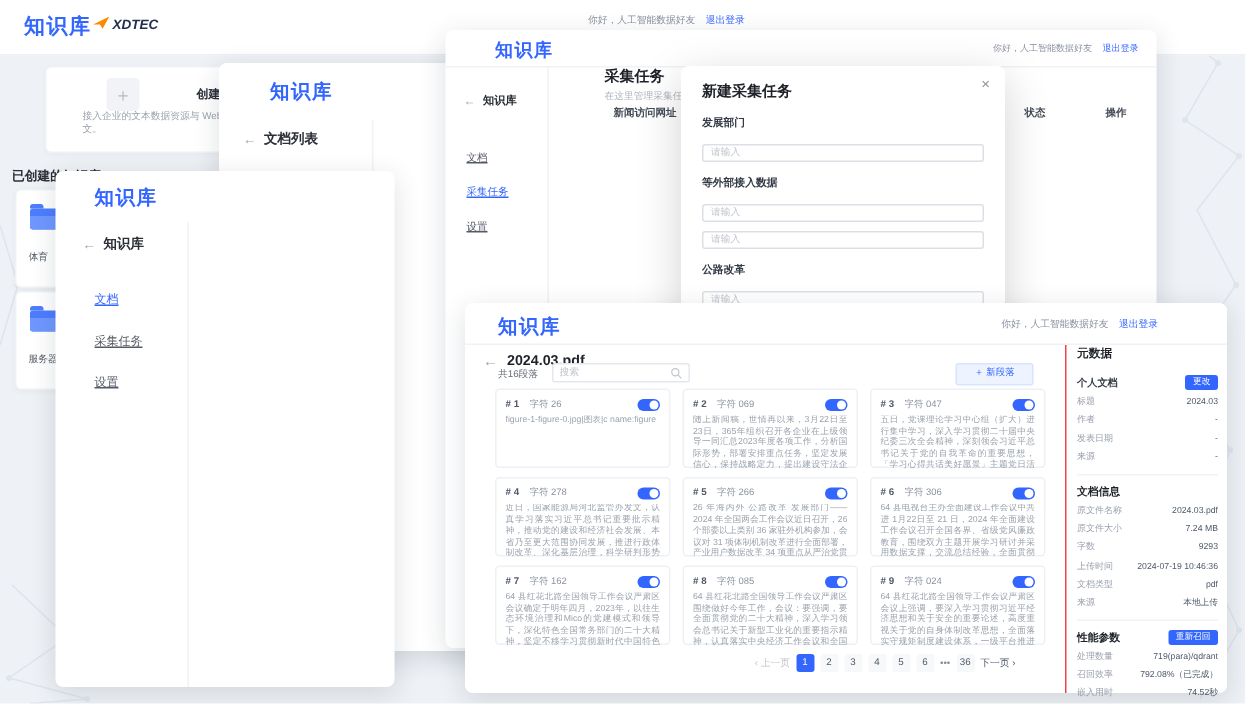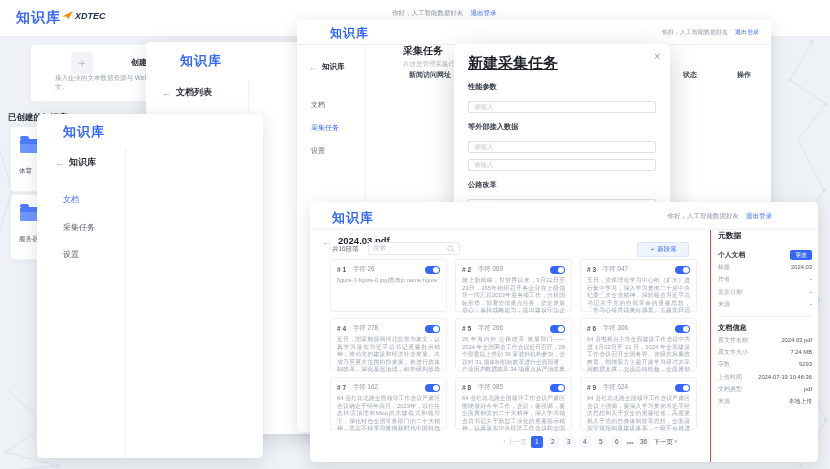--- a/index.html
+++ b/index.html
@@ -25,29 +25,29 @@
   .kbcard{position:absolute;width:50px;height:64px;background:#fff;border:1px solid #f0f1f4;border-radius:4px;box-shadow:0 1px 4px rgba(0,0,0,.04);}
   .folder{position:absolute;left:9px;top:12px;width:22px;height:14px;background:#4d7dff;border-radius:2px;}
   .folder::before{content:"";position:absolute;left:0;top:-3px;width:9px;height:3px;background:#4d7dff;border-radius:2px 2px 0 0;}
   .folder::after{content:"";position:absolute;left:0;top:5px;width:22px;height:9px;background:#6f97ff;border-radius:0 0 2px 2px;}
   .kbcard .n{position:absolute;left:8px;top:40px;width:36px;font-size:6.5px;color:#555b66;white-space:nowrap;overflow:hidden;}
 
   
   .wh{position:absolute;left:0;top:0;right:0;}
   .backrow{display:flex;align-items:center;gap:5px;}
   .arrow{color:#9aa2ad;}
-  .menu-item{font-size:8px;color:#555b66;cursor:pointer;}
+  .menu-item{font-size:8px;color:#555b66;cursor:pointer;text-decoration:underline;}
   .menu-item.active{color:#3366ff;}
 
   
   #win-tasks .side{position:absolute;left:0;top:24px;bottom:0;width:68px;border-right:1px solid #f0f2f5;}
   
   #modal{left:454px;top:44px;width:216px;height:200px;background:#fff;border-radius:5px;
          box-shadow:0 8px 30px rgba(0,0,0,.18);padding:10px 14px;box-sizing:border-box;z-index:6;}
-  #modal .mt{font-size:15px;font-weight:bold;color:#1f2329;text-decoration:underline;}
+  #modal .mt{font-size:10px;font-weight:bold;color:#1f2329;}
   #modal .close{position:absolute;right:10px;top:7px;font-size:10px;color:#909399;cursor:pointer;}
   #modal label{display:block;font-size:7.2px;font-weight:bold;color:#333a45;margin-top:9px;margin-bottom:3px;}
   #modal input[type=text]{width:100%;height:12px;box-sizing:border-box;border:1px solid #dcdfe6;border-radius:2px;
         font-size:6.5px;padding:0 5px;color:#333;background:#fff;}
   #modal input::placeholder{color:#c0c4cc;}
   .radiorow{display:flex;align-items:center;margin-top:5px;gap:4px;}
   .radio{width:7px;height:7px;border-radius:50%;box-sizing:border-box;flex:0 0 auto;}
   .radio.on{border:2px solid #3366ff;background:#3366ff;box-shadow:inset 0 0 0 1.5px #fff;}
   .radio.off{border:1px solid #c8cdd6;background:#fff;}
   .rlabel{font-size:6.5px;color:#333a45;margin-right:6px;white-space:nowrap;}
@@ -187,21 +187,21 @@
   <div style="position:absolute;left:106px;top:40px;font-size:6.5px;color:#b0b6bf">在这里管理采集任务的配置与执行记录</div>
   <div style="position:absolute;left:112px;top:50px;font-size:7px;font-weight:bold;color:#444b56">新闻访问网址</div>
   <div style="position:absolute;left:386px;top:50px;font-size:7px;font-weight:bold;color:#444b56">状态</div>
   <div style="position:absolute;left:440px;top:50px;font-size:7px;font-weight:bold;color:#444b56">操作</div>
 </div>
 
 <div class="r" id="modal">
   <div class="mt">新建采集任务</div>
   <div class="close">×</div>
 
-  <label>性能参数</label>
+  <label>发展部门</label>
   <input type="text" placeholder="请输入" style="">
 
   <label>等外部接入数据</label>
   <input type="text" placeholder="请输入" style="">
 
   <input type="text" placeholder="请输入" style="">
 
   <label>公路改革</label>
   <input type="text" placeholder="请输入" style="">
 
@@ -374,15 +374,34 @@
         <div class="kv">
             <span class="k">文档类型</span>
             <span class="v">pdf</span>
           </div>
         <div class="kv">
             <span class="k">来源</span>
             <span class="v">本地上传</span>
           </div>
       </div>
 
+      <div class="sect">
+        <div class="rowline">
+          <h3 style="font-size:7.2px">性能参数</h3>
+          <span class="minibtn">重新召回</span>
+        </div>
+        <div class="kv">
+            <span class="k">处理数量</span>
+            <span class="v">719(para)/qdrant</span>
+          </div>
+        <div class="kv">
+            <span class="k">召回效率</span>
+            <span class="v">792.08%（已完成）</span>
+          </div>
+        <div class="kv">
+            <span class="k">嵌入用时</span>
+            <span class="v">74.52秒</span>
+          </div>
+
+      </div>
     </div>
   </div>
 </div>
 
 </body></html>

